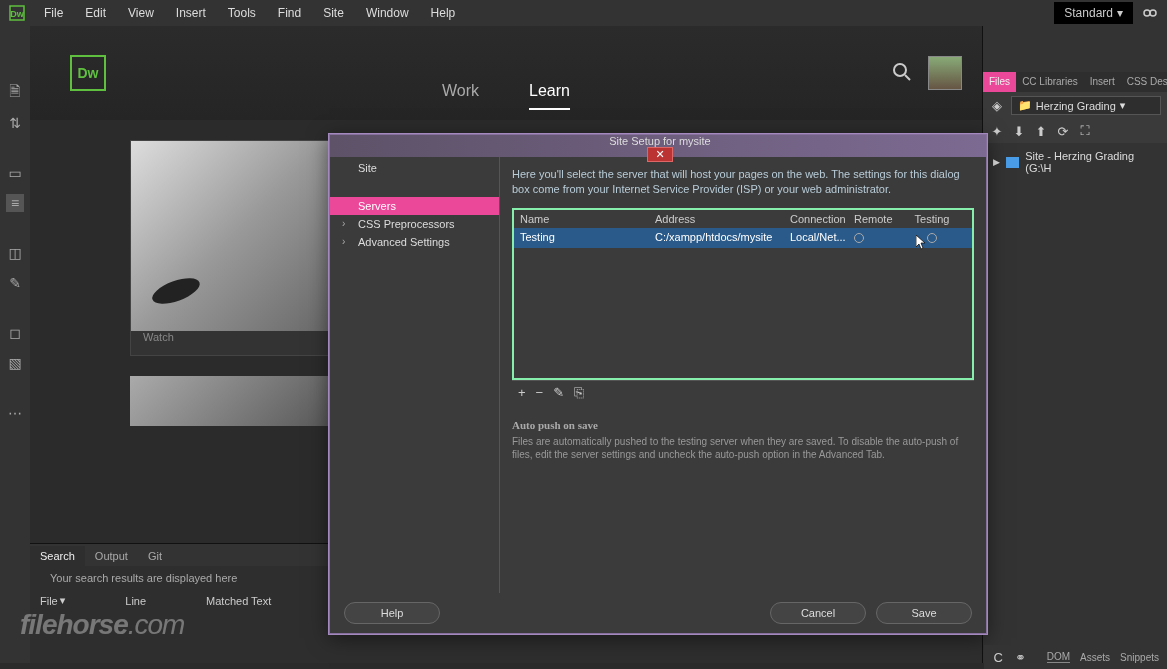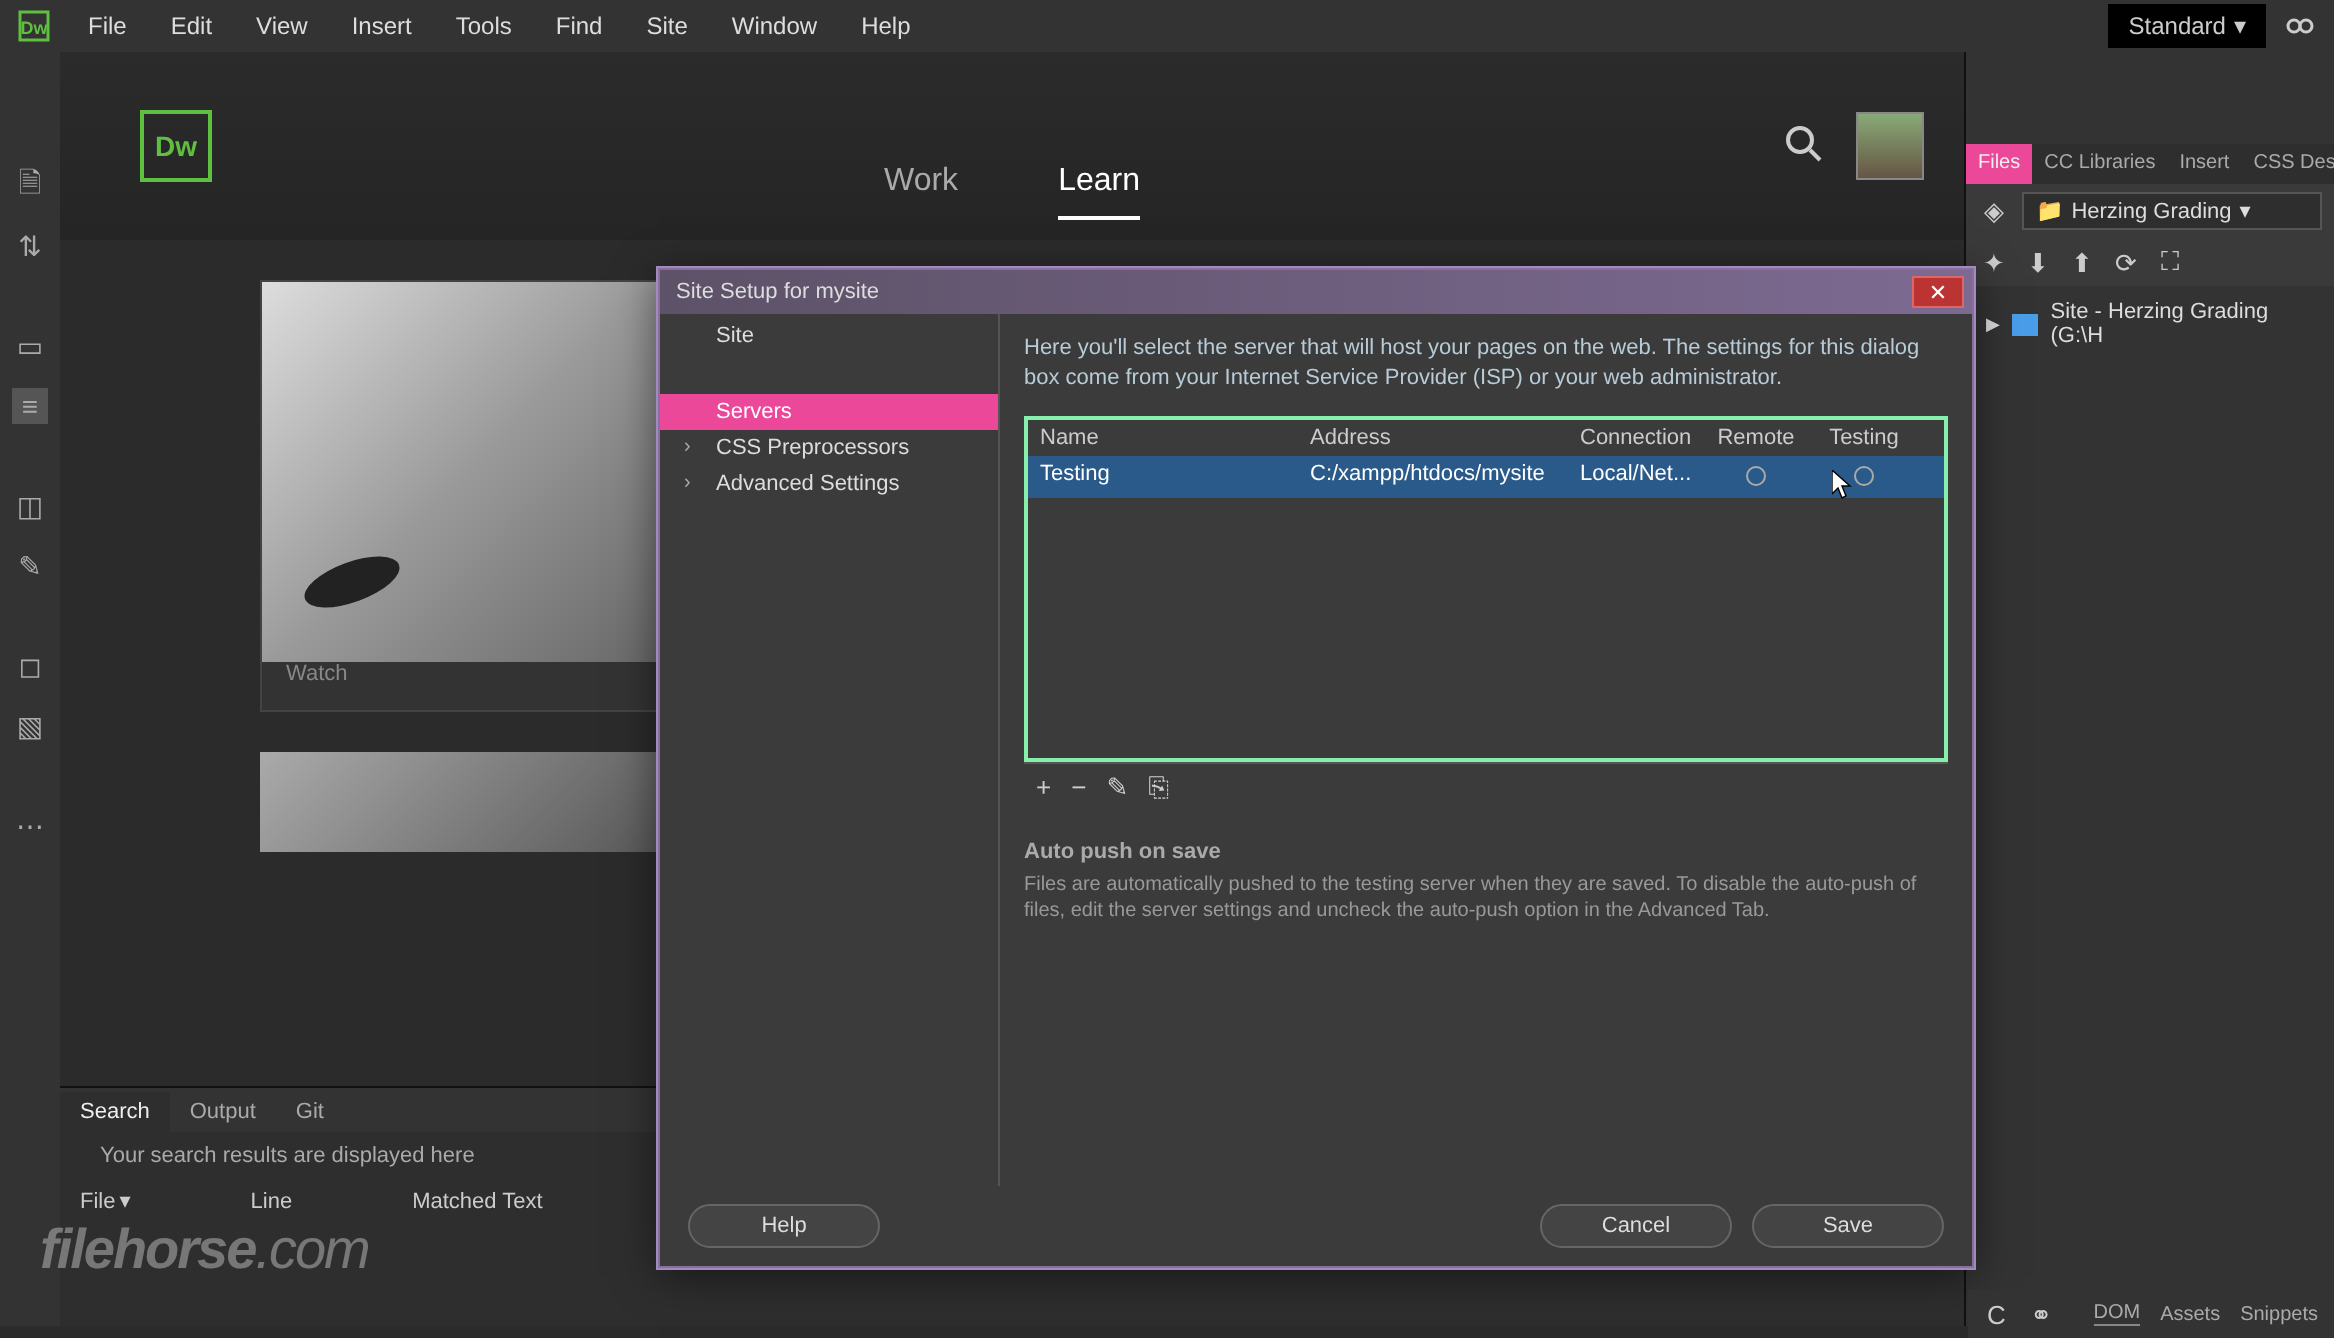--- a/index.html
+++ b/index.html
@@ -45,44 +45,44 @@
 .rpanel-row { display: flex; align-items: center; gap: 6px; padding: 4px 6px; font-size: 11px; }
 .rpanel-row.toolbar { background: #3a3a3a; }
 .folder-sel { background: #2e2e2e; border: 1px solid #555; padding: 2px 6px; flex: 1; display: flex; align-items: center; gap: 4px; color: #ddd; font-size: 11px;}
 .ricon { width: 16px; height: 16px; color: #ccc; display: flex; align-items: center; justify-content: center; font-size: 13px;}
 .file-list { flex: 1; background: #333; padding: 4px; }
 .file-item { display: flex; align-items: center; gap: 6px; padding: 3px 6px; font-size: 11px; color: #ddd; }
 .folder-icon { width: 14px; height: 11px; background: #4a9de8; }
 
 
 .dialog { position: absolute; left: 329px; top: 134px; width: 658px; height: 500px; background: #3b3b3b; border: 1px solid #876f9e; box-shadow: 0 0 0 1px #a389bd, 0 4px 20px rgba(0,0,0,0.5); }
-.dialog-titlebar { height: 22px; background: linear-gradient(90deg, #5d5268, #7d6a92); display: flex; align-items: center; justify-content: space-between; padding: 0 4px 0 8px; font-size: 11px; color: #ddd; }
+.dialog-titlebar { height: 22px; background: linear-gradient(90deg, #5d5268, #7d6a92); display: flex; align-items: center; justify-content: space-between; padding: 0 4px 0 8px; font-size: 11px; color: #ddd; flex-direction: column; }
 .close-btn { width: 26px; height: 16px; background: #b33; color: #fff; display: flex; align-items: center; justify-content: center; font-size: 11px; border: 1px solid #d66; cursor: default;}
 .dialog-body { display: flex; height: calc(100% - 22px - 40px); }
 .dialog-sidebar { width: 170px; background: #3b3b3b; border-right: 1px solid #555; padding-top: 2px; }
 .ds-item { padding: 3px 8px 3px 28px; font-size: 11px; color: #ddd; position: relative; cursor: default;}
 .ds-item.active { background: #ec4899; color: #fff; margin-top: 20px; }
 .ds-item .exp { position: absolute; left: 12px; color: #aaa; font-size: 10px;}
 .dialog-content { flex: 1; padding: 10px 12px; color: #ccc; font-size: 11px; display: flex; flex-direction: column; }
 .desc-text { line-height: 1.4; margin-bottom: 10px; color: #b8ccd8; }
 .server-table { border: 2px solid #86efac; flex-grow: 0; }
 .st-header { display: flex; padding: 3px 6px; font-size: 11px; color: #ccc; }
 .st-col-name { width: 135px; }
 .st-col-addr { width: 135px; }
 .st-col-conn { width: 64px; }
-.st-col-rem { width: 48px; text-align: center;}
+.st-col-rem { width: 48px; text-align: left;}
 .st-col-test { width: 60px; text-align: center;}
 .st-row { display: flex; padding: 3px 6px; background: #2a5a8a; color: #fff; }
 .st-body { height: 130px; background: #3b3b3b; }
 .st-radio { width: 10px; height: 10px; border: 1px solid #aaa; border-radius: 50%; display: inline-block; margin-top: 2px;}
 .cursor-arrow { position: absolute; }
 .table-toolbar { display: flex; gap: 10px; padding: 4px 6px; align-items: center; border-top: 1px solid #555;}
 .tt-icon { color: #ccc; font-size: 13px; }
 .autopush { margin-top: 14px; }
-.autopush-title { font-weight: bold; color: #aaa; font-size: 11px; margin-bottom: 4px; }
+.autopush-title { font-weight: bold; color: #aaa; font-size: 11px; margin-bottom: 4px; font-family: Liberation Serif, serif; }
 .autopush-text { font-size: 10px; color: #999; line-height: 1.3; }
 .dialog-footer { height: 40px; display: flex; align-items: center; justify-content: space-between; padding: 0 14px; }
 .dlg-btn { width: 96px; height: 22px; background: #444; border: 1px solid #666; border-radius: 11px; color: #ddd; font-size: 11px; display: flex; align-items: center; justify-content: center; cursor: default;}
 .dlg-footer-right { display: flex; gap: 10px; }
 .bottom-status { position: absolute; bottom: 0; left: 984px; right: 0; height: 24px; background: #333; display:flex; align-items:center; gap:10px; padding: 0 8px; font-size:10px; color:#aaa;}
 .bottom-status .sp { flex:1;}
 svg { fill: currentColor; }
 </style>
 </head>
 <body>

